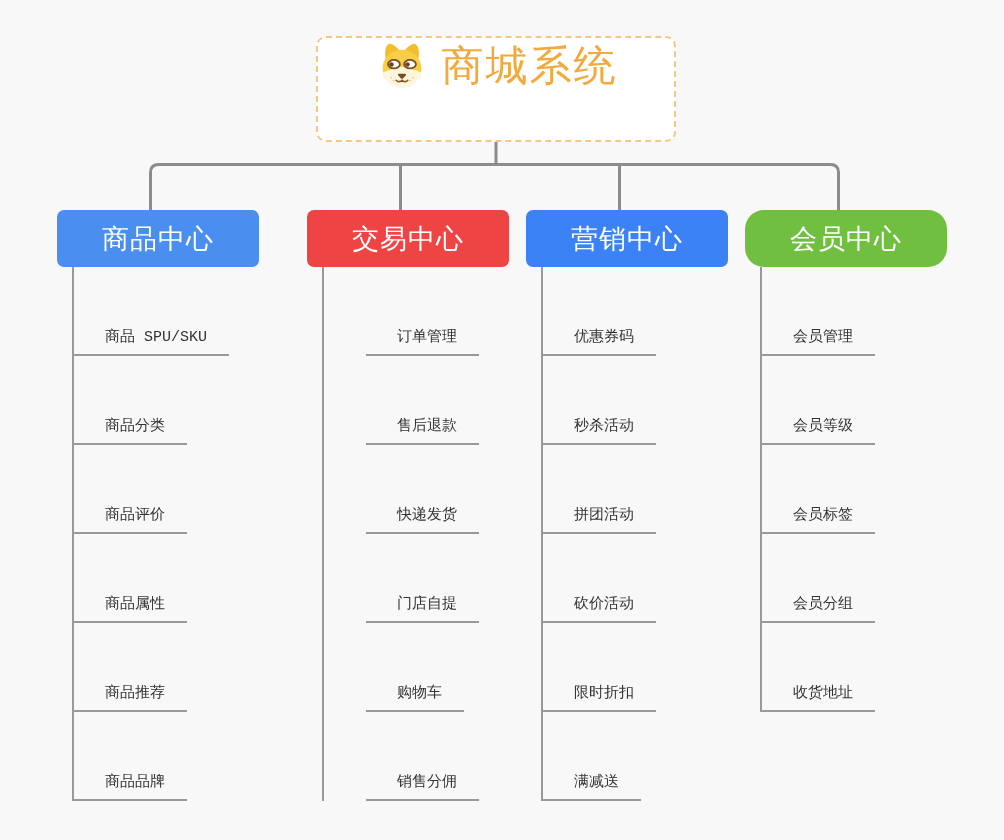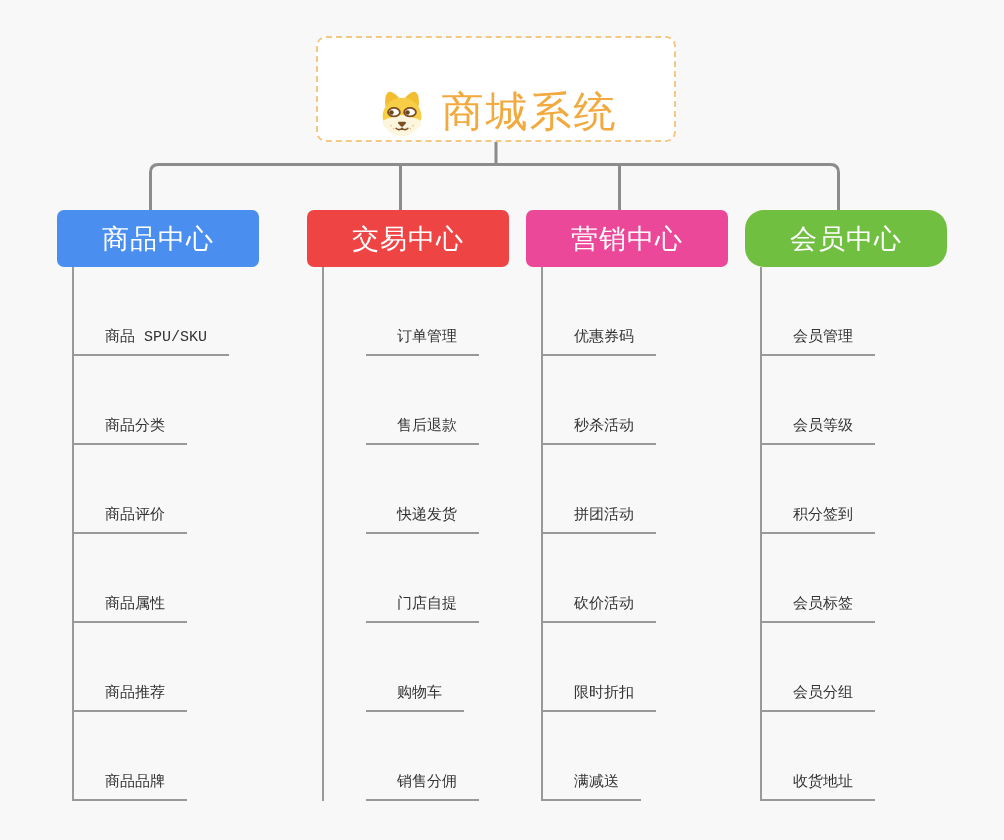--- a/index.html
+++ b/index.html
@@ -29,21 +29,21 @@
   
   .root-node {
     position: absolute;
     left: 316px; top: 36px;
     width: 360px; height: 106px;
     background: #ffffff;
     border: 2px dashed var(--rootBorder, #f5c784);
     border-radius: 10px;
     box-sizing: border-box;
     display: flex;
-    align-items: flex-end;
+    align-items: flex-start;
     justify-content: center;
     gap: 13px;
   }
   .root-title {
     color: var(--accent, #f2a93e);
     font-size: 42px;
     font-weight: 500;
     letter-spacing: 2px;
     white-space: nowrap;
   }
@@ -122,21 +122,21 @@
       <circle cx="19" cy="47" r="1" fill="#e9c98f"></circle>
       <circle cx="22" cy="50.5" r="1" fill="#e9c98f"></circle>
       <circle cx="45" cy="47" r="1" fill="#e9c98f"></circle>
       <circle cx="42" cy="50.5" r="1" fill="#e9c98f"></circle>
     </svg>
     <span class="root-title">商城系统</span>
   </div>
 
   <div class="branch-header bh-1" style="background: rgb(74, 143, 240);">商品中心</div>
   <div class="branch-header bh-2" style="background: #ef4444;">交易中心</div>
-  <div class="branch-header bh-3" style="background: #ec4899;">营销中心</div>
+  <div class="branch-header bh-3" style="background: #3b82f6;">营销中心</div>
   <div class="branch-header bh-4" style="background: rgb(113, 191, 65); border-radius: 19px;">会员中心</div>
 
   <div class="children ch-1">
     <div class="child-row">
         <span class="child">商品 SPU/SKU</span>
       </div>
     <div class="child-row">
         <span class="child">商品分类</span>
       </div>
     <div class="child-row">
@@ -196,23 +196,20 @@
   </div>
 
   <div class="children ch-4">
     <div class="child-row">
         <span class="child">会员管理</span>
       </div>
     <div class="child-row">
         <span class="child">会员等级</span>
       </div>
     <div class="child-row">
-        <span class="child">积分签到</span>
-      </div>
-    <div class="child-row">
         <span class="child">会员标签</span>
       </div>
     <div class="child-row">
         <span class="child">会员分组</span>
       </div>
     <div class="child-row">
         <span class="child">收货地址</span>
       </div>
   </div>
 

